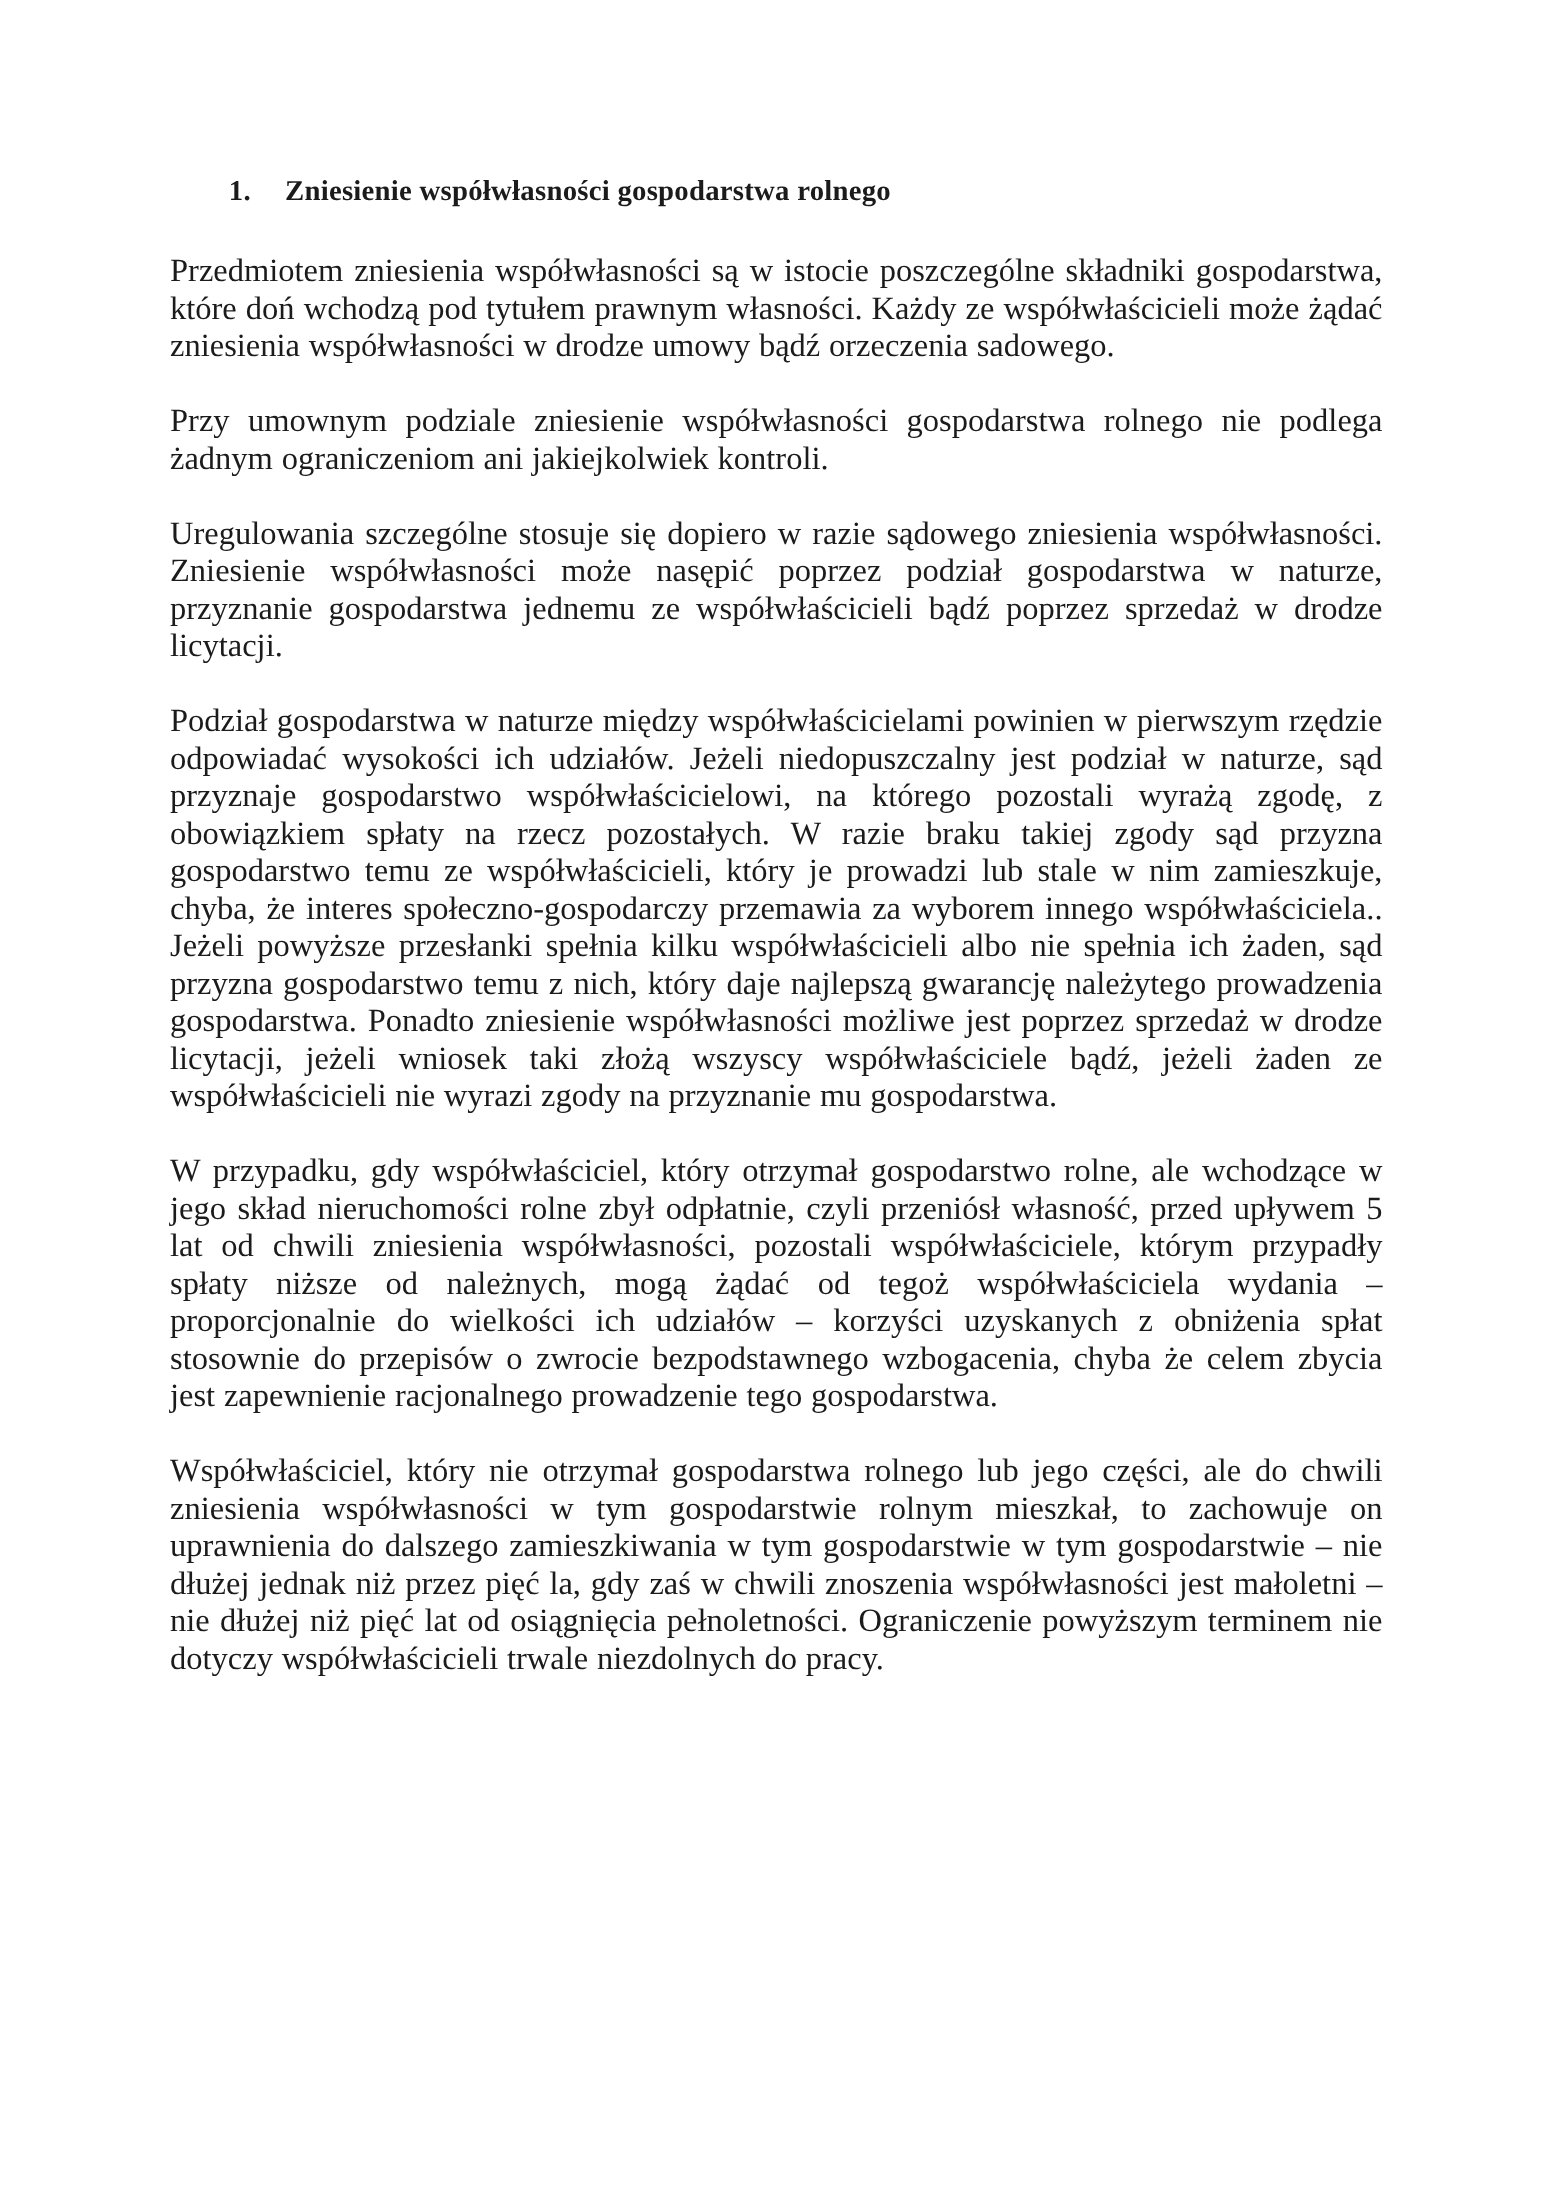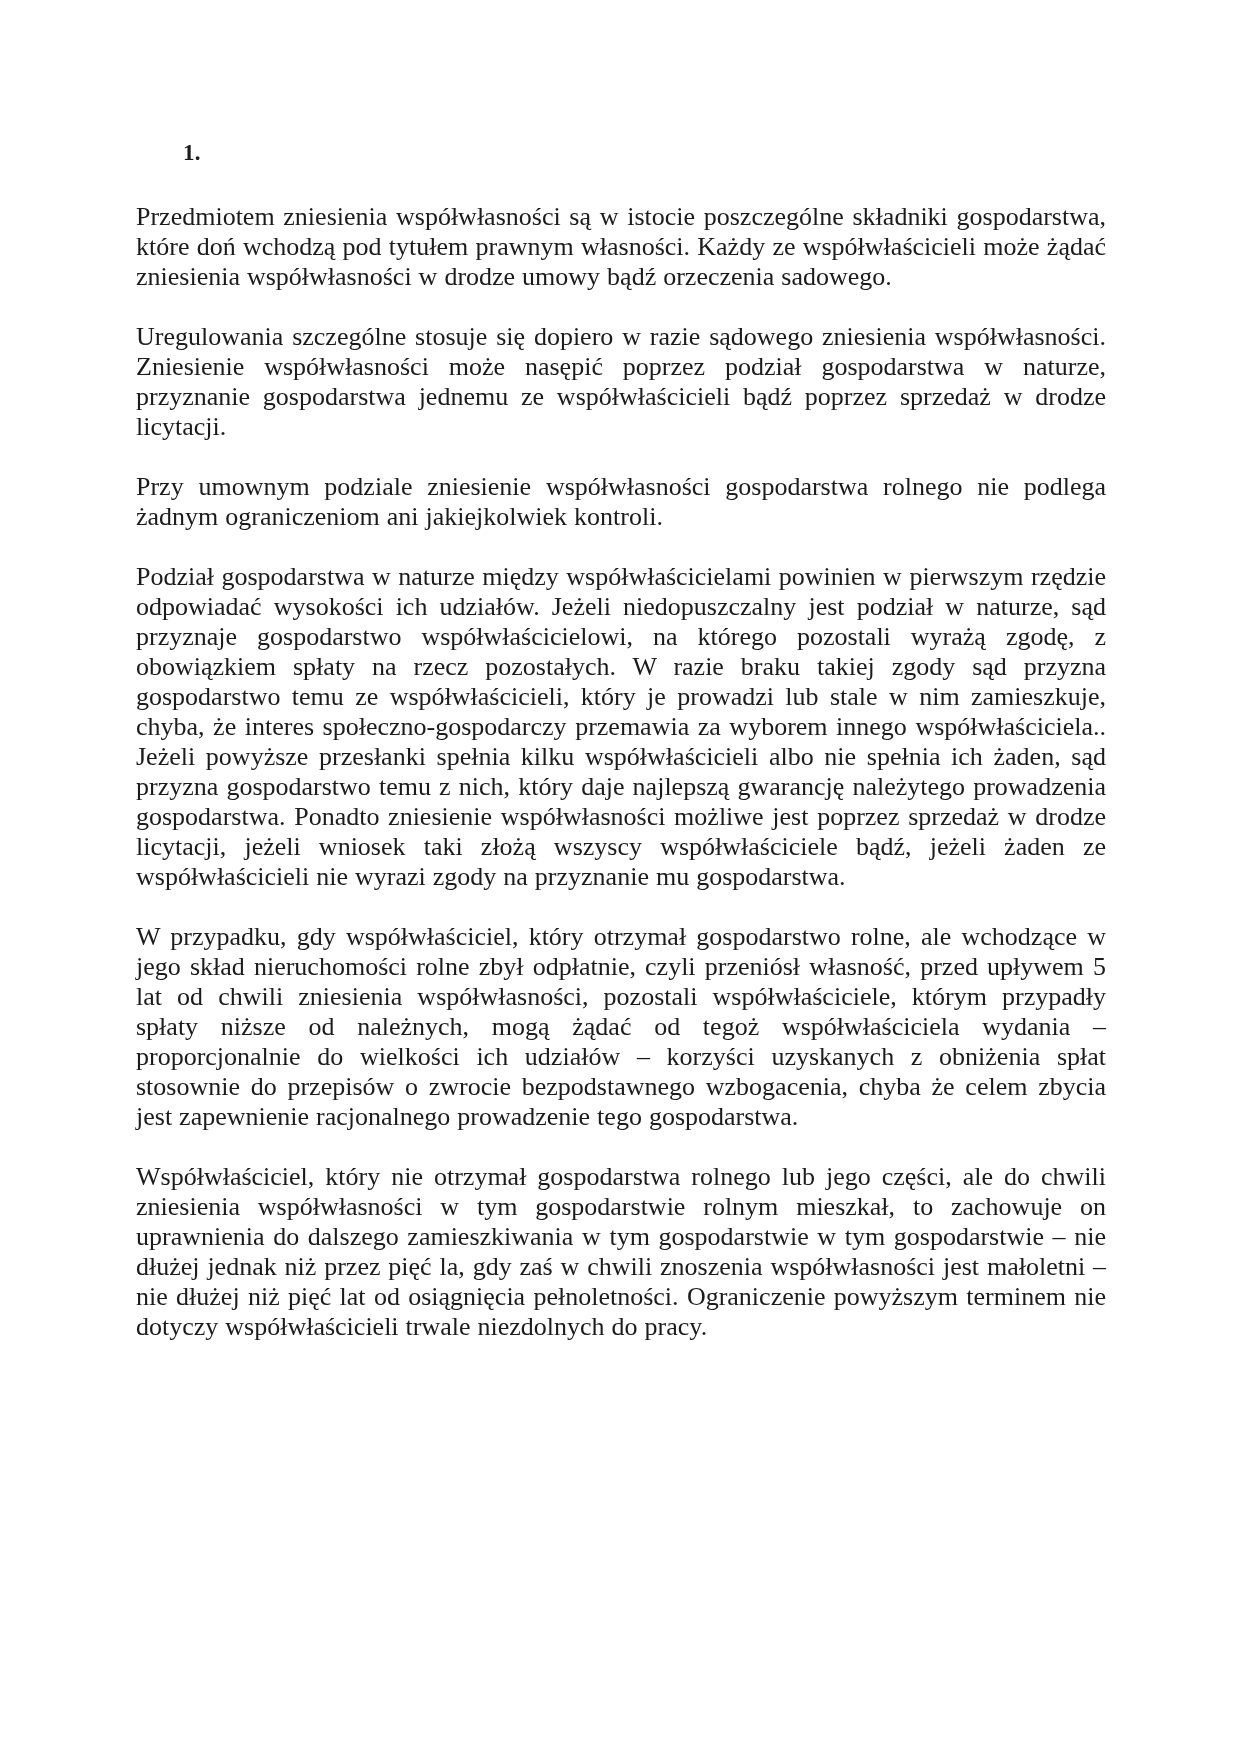--- a/index.html
+++ b/index.html
@@ -48,24 +48,25 @@
     word-spacing: 0.5px;
   }
 </style>
 </head>
 <body>
 
 <div class="page">
 
   <div class="heading">
     <span class="num">1.</span>
+    <span class="title-text">Zniesienie współwłasności gospodarstwa rolnego</span>
   </div>
 
   <div class="body-text">
     <p>Przedmiotem zniesienia współwłasności są w istocie poszczególne składniki gospodarstwa, które doń wchodzą pod tytułem prawnym własności. Każdy ze współwłaścicieli może żądać zniesienia współwłasności w drodze umowy bądź orzeczenia sadowego.</p>
+    <p>Przy umownym podziale zniesienie współwłasności gospodarstwa rolnego nie podlega żadnym ograniczeniom ani jakiejkolwiek kontroli.</p>
     <p>Uregulowania szczególne stosuje się dopiero w razie sądowego zniesienia współwłasności. Zniesienie współwłasności może nasępić poprzez podział gospodarstwa w naturze, przyznanie gospodarstwa jednemu ze współwłaścicieli bądź poprzez sprzedaż w drodze licytacji.</p>
-    <p>Przy umownym podziale zniesienie współwłasności gospodarstwa rolnego nie podlega żadnym ograniczeniom ani jakiejkolwiek kontroli.</p>
     <p>Podział gospodarstwa w naturze między współwłaścicielami powinien w pierwszym rzędzie odpowiadać wysokości ich udziałów. Jeżeli niedopuszczalny jest podział w naturze, sąd przyznaje gospodarstwo współwłaścicielowi, na którego pozostali wyrażą zgodę, z obowiązkiem spłaty na rzecz pozostałych. W razie braku takiej zgody sąd przyzna gospodarstwo temu ze współwłaścicieli, który je prowadzi lub stale w nim zamieszkuje, chyba, że interes społeczno-gospodarczy przemawia za wyborem innego współwłaściciela.. Jeżeli powyższe przesłanki spełnia kilku współwłaścicieli albo nie spełnia ich żaden, sąd przyzna gospodarstwo temu z nich, który daje najlepszą gwarancję należytego prowadzenia gospodarstwa. Ponadto zniesienie współwłasności możliwe jest poprzez sprzedaż w drodze licytacji, jeżeli wniosek taki złożą wszyscy współwłaściciele bądź, jeżeli żaden ze współwłaścicieli nie wyrazi zgody na przyznanie mu gospodarstwa.</p>
     <p>W przypadku, gdy współwłaściciel, który otrzymał gospodarstwo rolne, ale wchodzące w jego skład nieruchomości rolne zbył odpłatnie, czyli przeniósł własność, przed upływem 5 lat od chwili zniesienia współwłasności, pozostali współwłaściciele, którym przypadły spłaty niższe od należnych, mogą żądać od tegoż współwłaściciela wydania – proporcjonalnie do wielkości ich udziałów – korzyści uzyskanych z obniżenia spłat stosownie do przepisów o zwrocie bezpodstawnego wzbogacenia, chyba że celem zbycia jest zapewnienie racjonalnego prowadzenie tego gospodarstwa.</p>
     <p>Współwłaściciel, który nie otrzymał gospodarstwa rolnego lub jego części, ale do chwili zniesienia współwłasności w tym gospodarstwie rolnym mieszkał, to zachowuje on uprawnienia do dalszego zamieszkiwania w tym gospodarstwie w tym gospodarstwie – nie dłużej jednak niż przez pięć la, gdy  zaś w chwili znoszenia współwłasności jest małoletni – nie dłużej niż pięć lat od osiągnięcia pełnoletności. Ograniczenie powyższym terminem nie dotyczy współwłaścicieli trwale niezdolnych do pracy.</p>
   </div>
 
 </div>
 
 </body></html>

